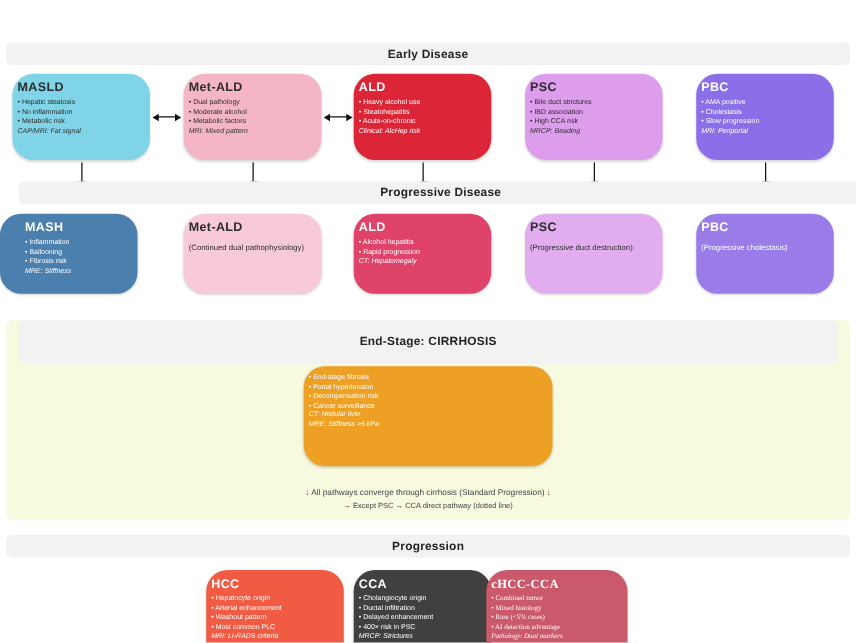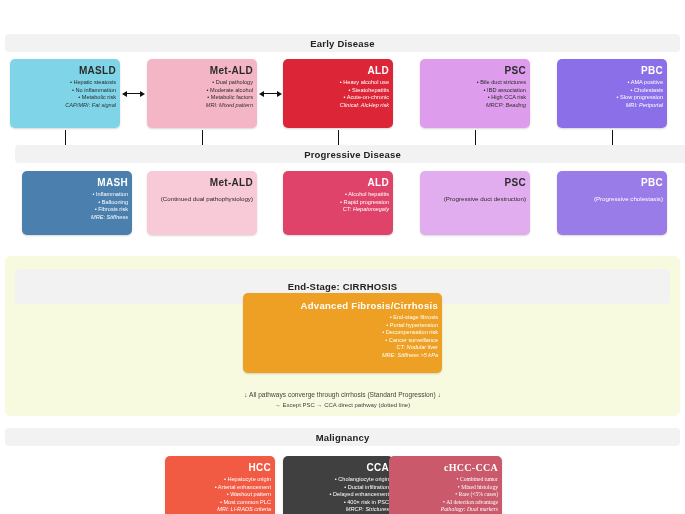--- a/index.html
+++ b/index.html
@@ -44,24 +44,24 @@
     top: 224px;
     width: 675px;
     height: 160px;
     background: #f7fade;
     border-radius: 6px;
   }
 
   
   .box {
     position: absolute;
-    border-radius: 5px;
+    border-radius: 17px;
     box-sizing: border-box;
     padding: 5px 4px 4px 4px;
-    text-align: right;
+    text-align: left;
     box-shadow: 0 1px 2px rgba(0,0,0,.16);
     overflow: hidden;
   }
   .box .title {
     font-size: 10px;
     font-weight: bold;
     line-height: 13px;
     margin-bottom: 2px;
     letter-spacing: .3px;
   }
@@ -217,21 +217,21 @@
   <div class="varrow" style="left:65px; top:98px; height:16px;"></div>
   <div class="varrow" style="left:202px; top:98px; height:16px;"></div>
   <div class="varrow" style="left:338px; top:98px; height:16px;"></div>
   <div class="varrow" style="left:475px; top:98px; height:16px;"></div>
   <div class="varrow" style="left:612px; top:98px; height:16px;"></div>
 
   <div class="band" style="left:15px; top:113px; width:675px; height:18px;">
     <span>Progressive Disease</span>
   </div>
 
-  <div class="box" style="left:22px; top:139px; width:110px; height:64px; background:#4a7fae;padding-left:20px;">
+  <div class="box" style="left:0; top:139px; width:110px; height:64px; background:#4a7fae;padding-left:20px;">
     <div class="title light">MASH</div>
     <div class="bullets light">
       <div>• Inflammation</div>
       <div>• Ballooning</div>
       <div>• Fibrosis risk</div>
     </div>
     <div class="note lightnote">MRE: Stiffness</div>
   </div>
 
   <div class="box" style="left:147px; top:139px; width:110px; height:64px; background:#f8c9d6;">
@@ -253,43 +253,42 @@
     <div class="sub dark">(Progressive duct destruction)</div>
   </div>
 
   <div class="box" style="left:557px; top:139px; width:110px; height:64px; background:#9a7ce8;">
     <div class="title light">PBC</div>
     <div class="sub light">(Progressive cholestasis)</div>
   </div>
 
   <div class="panel-cirrhosis"></div>
 
-  <div class="band" style="left:15px; top:237px; width:655px; height:35px;">
+  <div class="band" style="left:15px; top:224px; width:655px; height:35px;">
     <span>End-Stage: CIRRHOSIS</span>
   </div>
 
   <div class="box" style="left:243px; top:261px; width:199px; height:80px; background:#eda024; padding-top:6px;">
-    <div class="title light" style="font-size:9.5px;">Advanced Fibrosis/Cirrhosis</div>
     <div class="bullets light">
       <div>• End-stage fibrosis</div>
       <div>• Portal hypertension</div>
       <div>• Decompensation risk</div>
       <div>• Cancer surveillance</div>
     </div>
     <div class="note lightnote">CT: Nodular liver</div>
     <div class="note lightnote">MRE: Stiffness &gt;5 kPa</div>
   </div>
 
   <div class="converge" style="top:358px;">
     <div>↓ All pathways converge through cirrhosis (Standard Progression) ↓</div>
     <div class="l2">→ Except PSC → CCA direct pathway (dotted line)</div>
   </div>
 
   <div class="band" style="left:5px; top:396px; width:675px; height:18px;">
-    <span>Malignancy</span>
+    <span>Progression</span>
   </div>
 
   <div class="box" style="left:165px; top:424px; width:110px; height:76px; background:#f15a43;">
     <div class="title light">HCC</div>
     <div class="bullets light">
       <div>• Hepatocyte origin</div>
       <div>• Arterial enhancement</div>
       <div>• Washout pattern</div>
       <div>• Most common PLC</div>
     </div>

